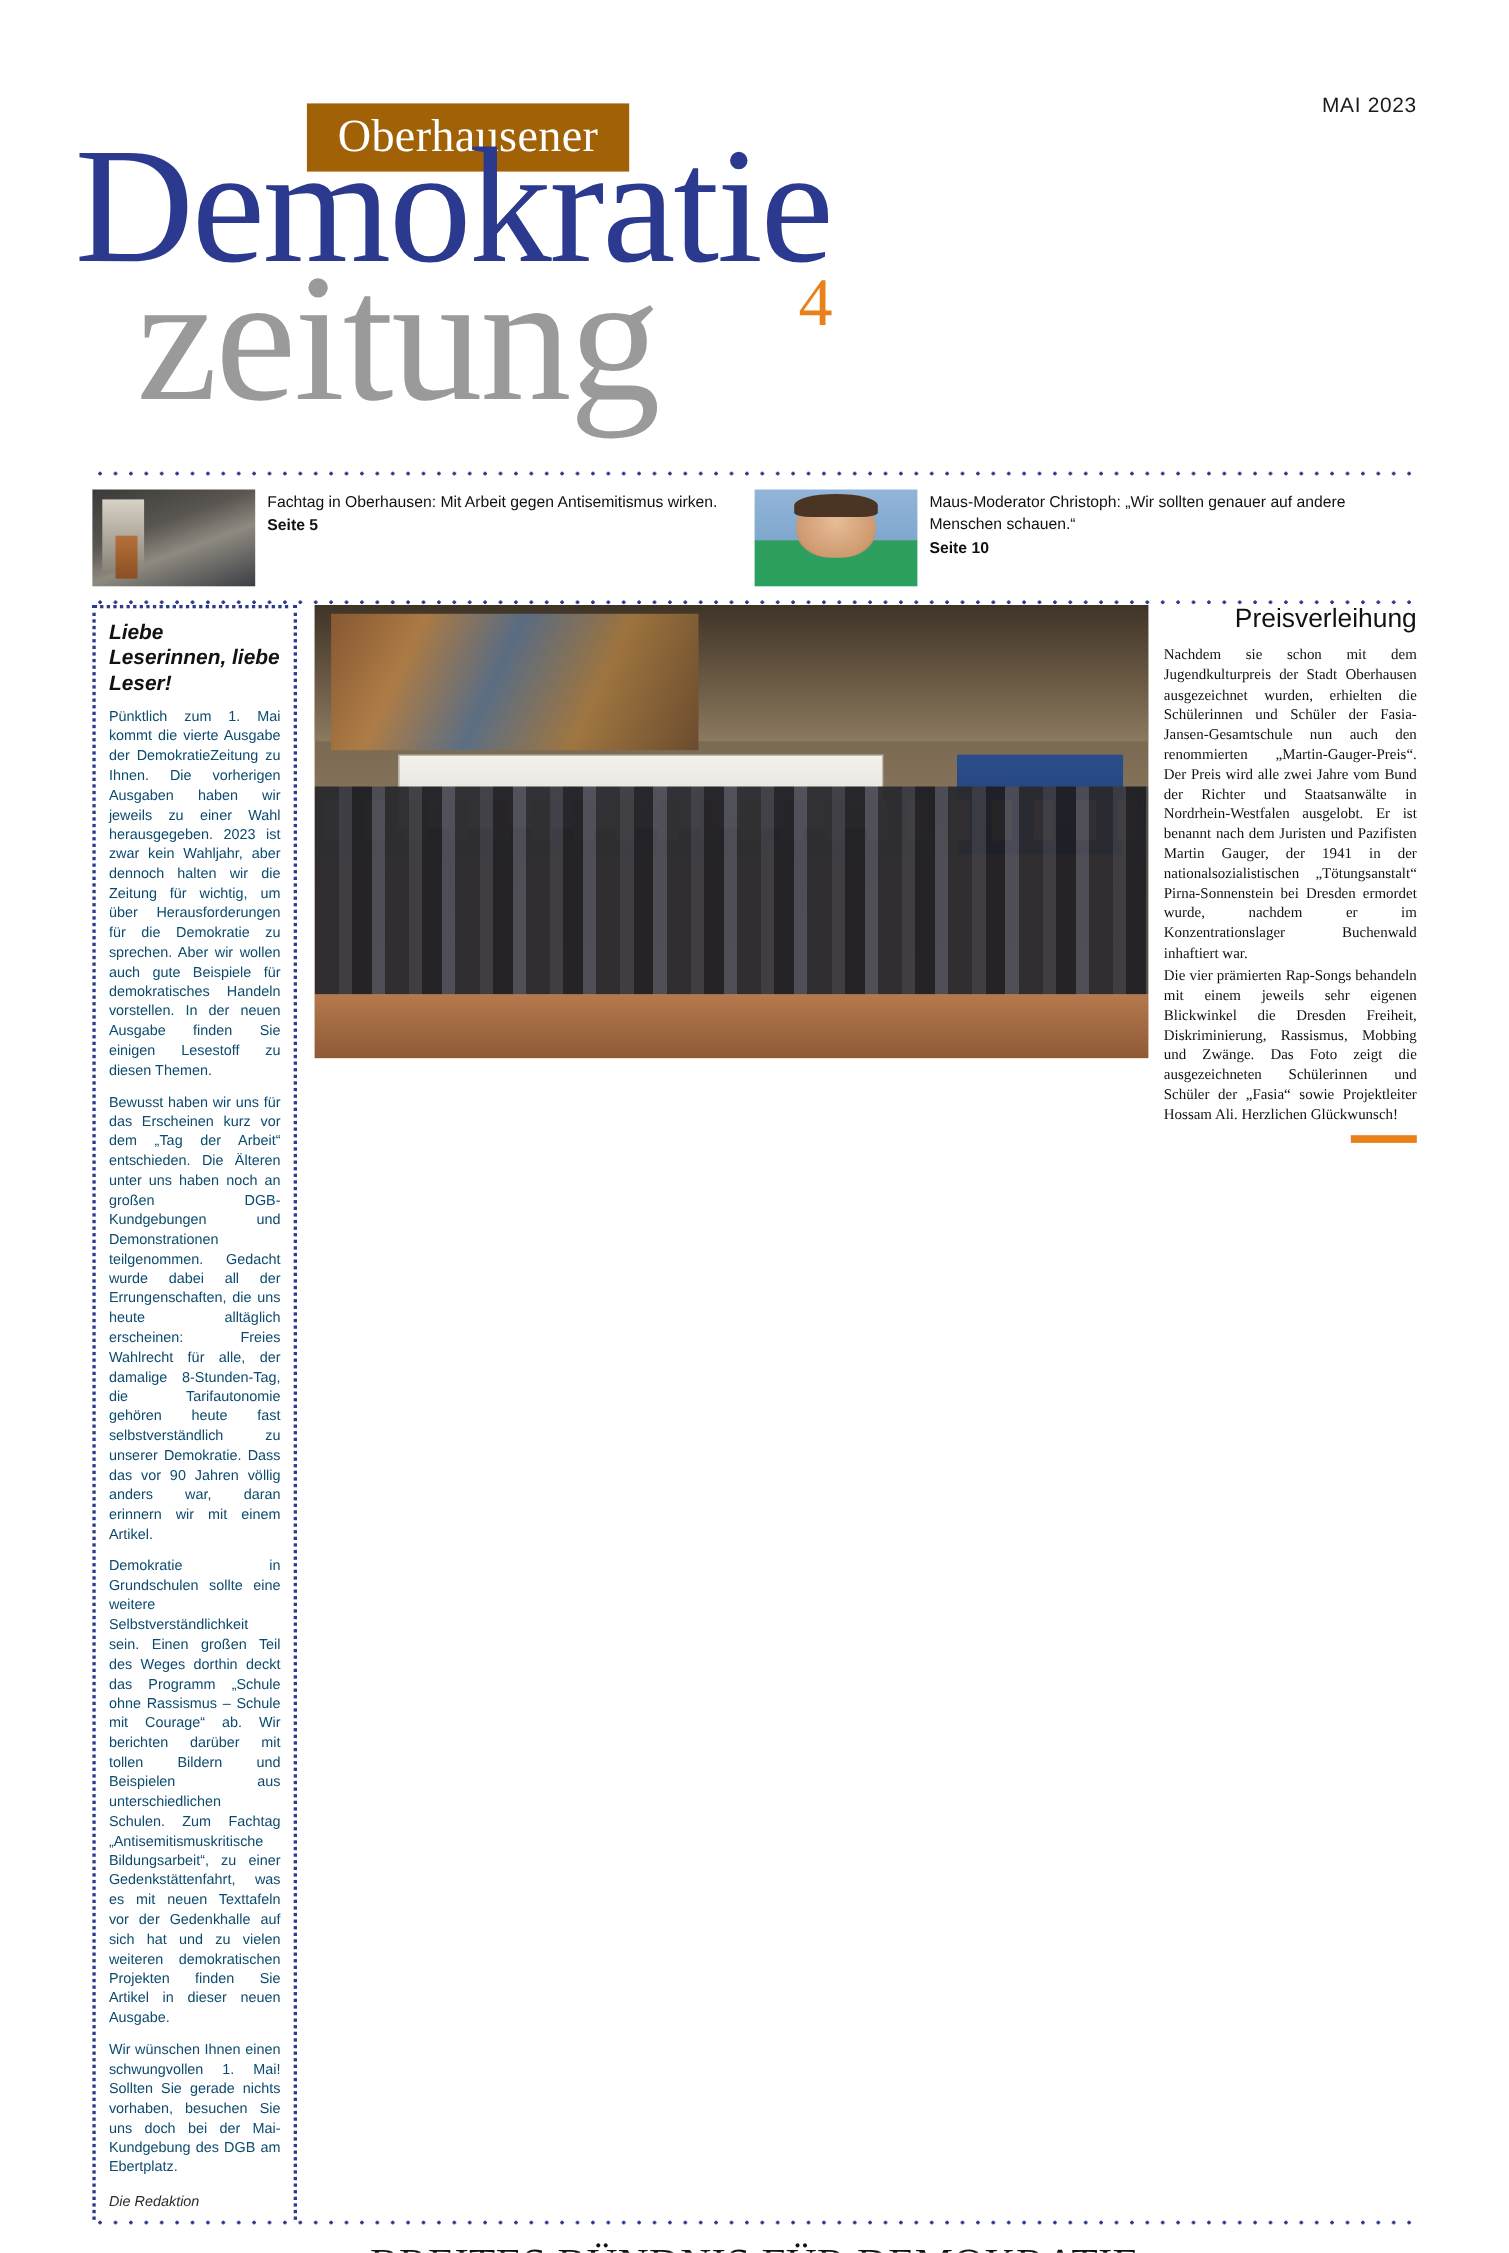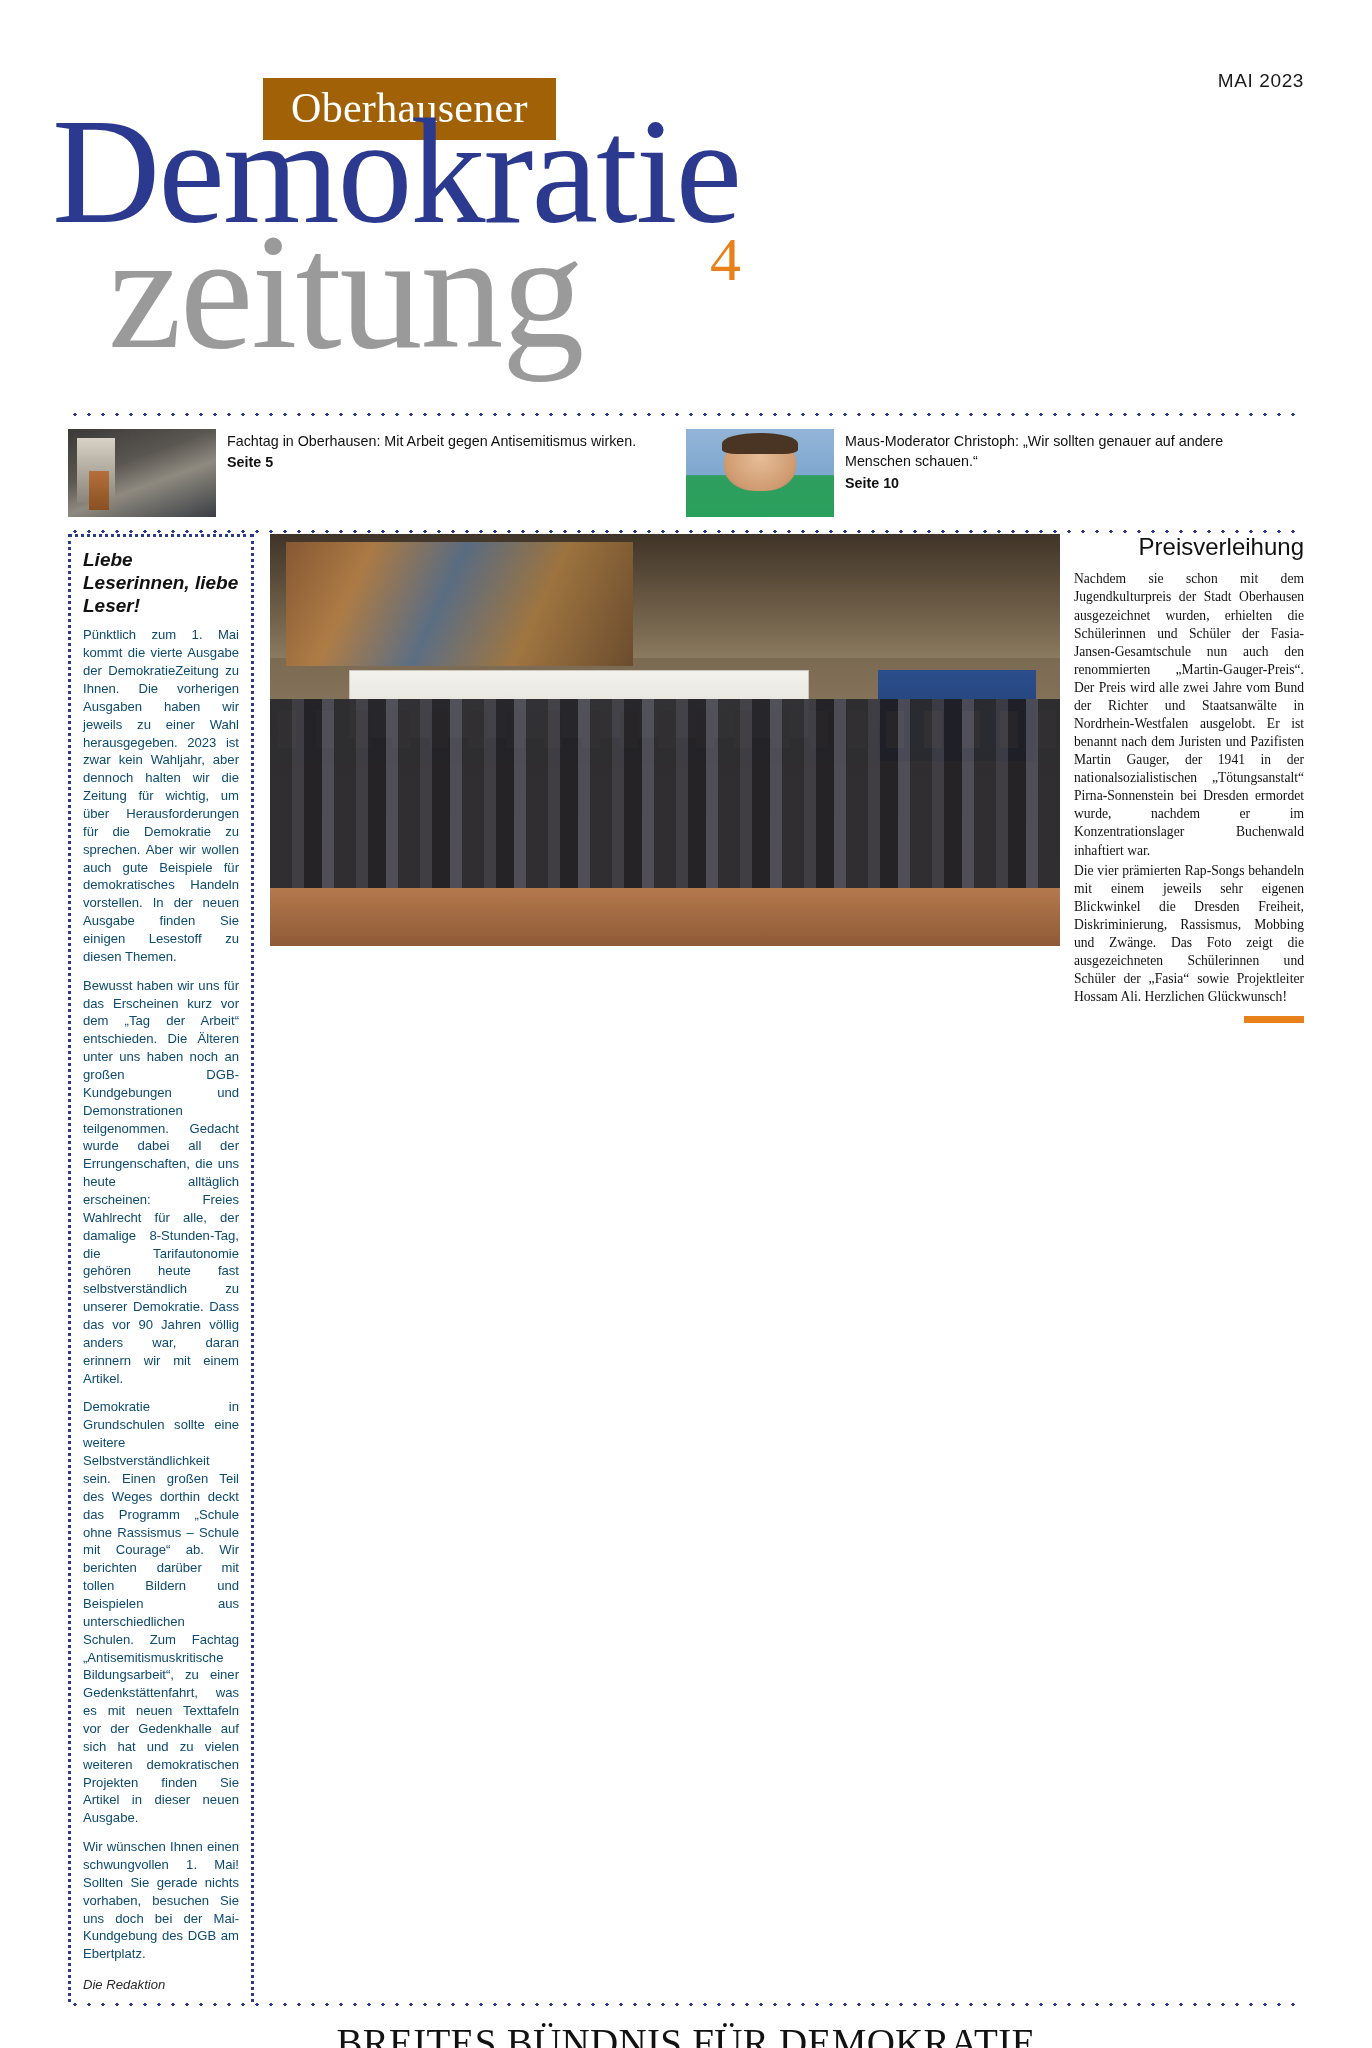--- a/index.html
+++ b/index.html
@@ -8,21 +8,21 @@
     width:1372px;height:2048px;
     font-family:"Liberation Sans", sans-serif;
     color:#1a1a1a;
     overflow:hidden;
     position:relative;
   }
   .page{
     position:relative;
     width:1372px;height:2048px;
     box-sizing:border-box;
-    padding:0;
+    padding:16px;
   }
 
   
   .masthead{
     position:relative;
     height:412px;
     padding:0 68px;
     box-sizing:border-box;
   }
   .issue-date{

